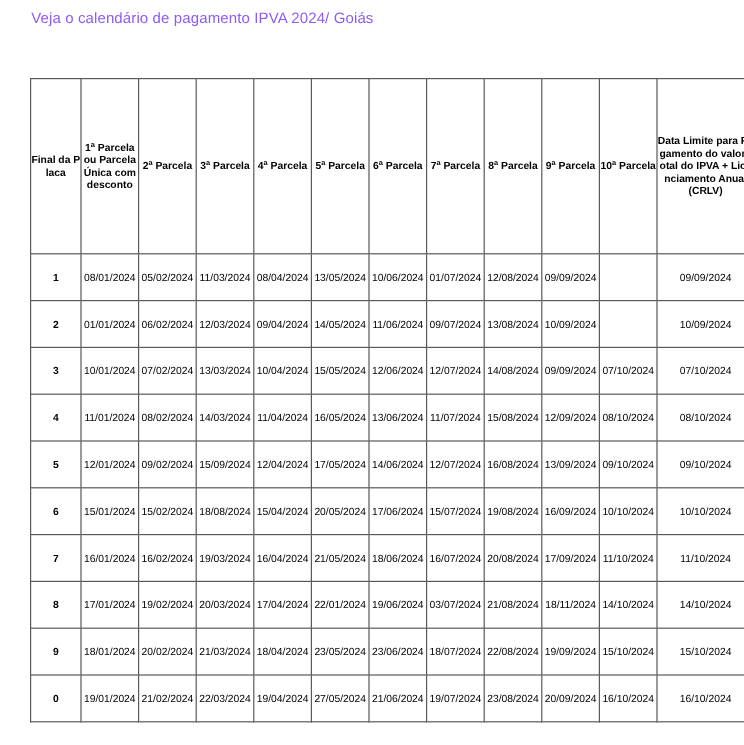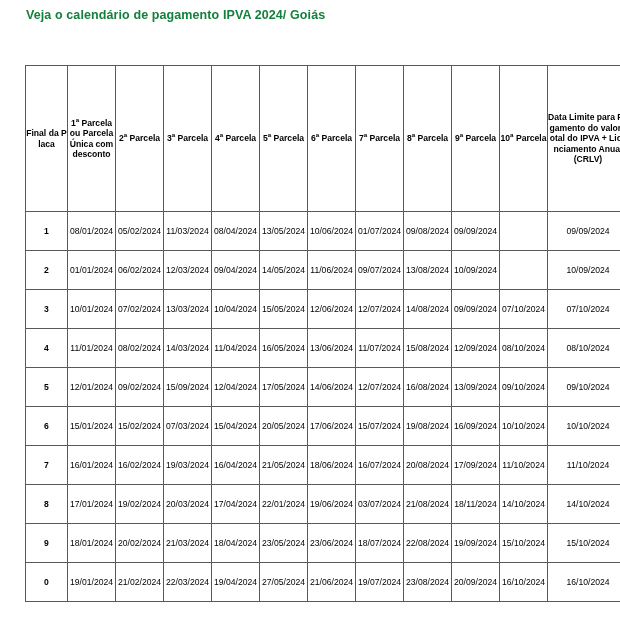--- a/index.html
+++ b/index.html
@@ -13,22 +13,22 @@
     font-family: "Liberation Sans", sans-serif;
     color: #000000;
     overflow: hidden;
     position: relative;
   }
   .page-title {
     position: absolute;
     left: 26px;
     top: 8px;
     font-size: 12.5px;
-    font-weight: bold;
-    color: #15803d;
+    font-weight: normal;
+    color: #8b5cf6;
     letter-spacing: 0.1px;
     white-space: nowrap;
     text-align: right;
   }
   .table-wrap {
     position: absolute;
     left: 25px;
     top: 65px;
     width: 570px;
   }
@@ -99,21 +99,21 @@
     <tbody id="tbody">
         <tr>
           <td class="rowlabel">1</td>
           <td class="datecell">08/01/2024</td>
           <td class="datecell">05/02/2024</td>
           <td class="datecell">11/03/2024</td>
           <td class="datecell">08/04/2024</td>
           <td class="datecell">13/05/2024</td>
           <td class="datecell">10/06/2024</td>
           <td class="datecell">01/07/2024</td>
-          <td class="datecell">09/08/2024</td>
+          <td class="datecell">12/08/2024</td>
           <td class="datecell">09/09/2024</td>
           <td class="datecell empty-grey"></td>
           <td class="datecell">09/09/2024</td>
         </tr>
         <tr>
           <td class="rowlabel">2</td>
           <td class="datecell">01/01/2024</td>
           <td class="datecell">06/02/2024</td>
           <td class="datecell">12/03/2024</td>
           <td class="datecell">09/04/2024</td>
@@ -164,21 +164,21 @@
           <td class="datecell">12/07/2024</td>
           <td class="datecell">16/08/2024</td>
           <td class="datecell">13/09/2024</td>
           <td class="datecell">09/10/2024</td>
           <td class="datecell">09/10/2024</td>
         </tr>
         <tr>
           <td class="rowlabel">6</td>
           <td class="datecell">15/01/2024</td>
           <td class="datecell">15/02/2024</td>
-          <td class="datecell">07/03/2024</td>
+          <td class="datecell">18/08/2024</td>
           <td class="datecell">15/04/2024</td>
           <td class="datecell">20/05/2024</td>
           <td class="datecell">17/06/2024</td>
           <td class="datecell">15/07/2024</td>
           <td class="datecell">19/08/2024</td>
           <td class="datecell">16/09/2024</td>
           <td class="datecell">10/10/2024</td>
           <td class="datecell">10/10/2024</td>
         </tr>
         <tr>

